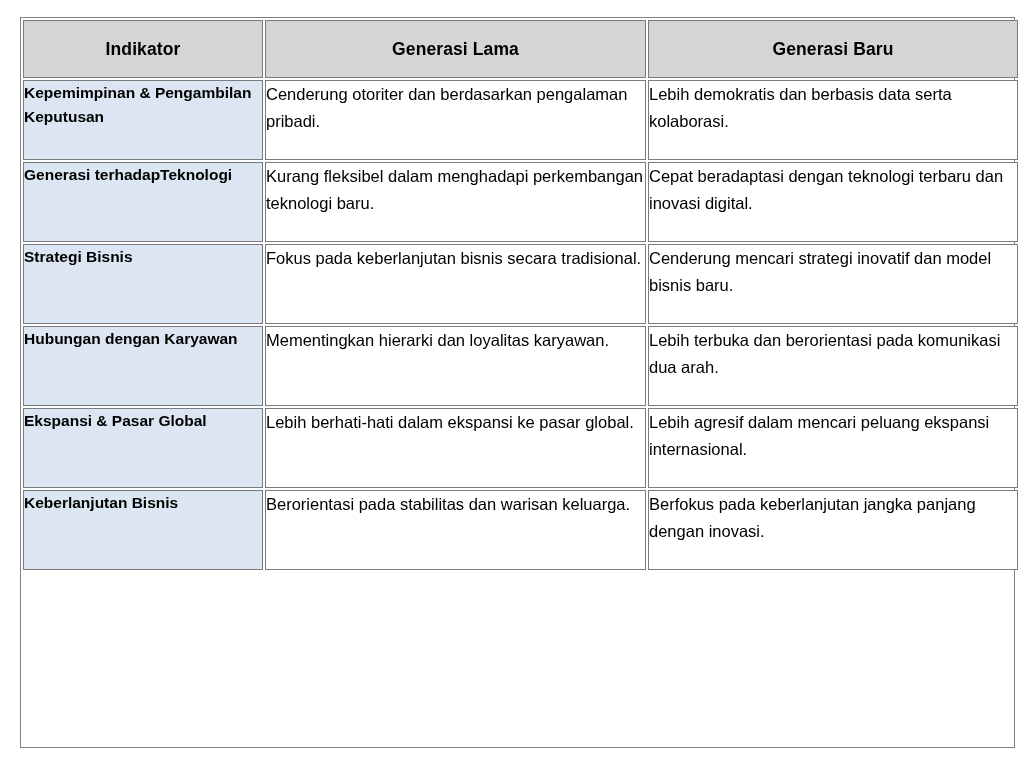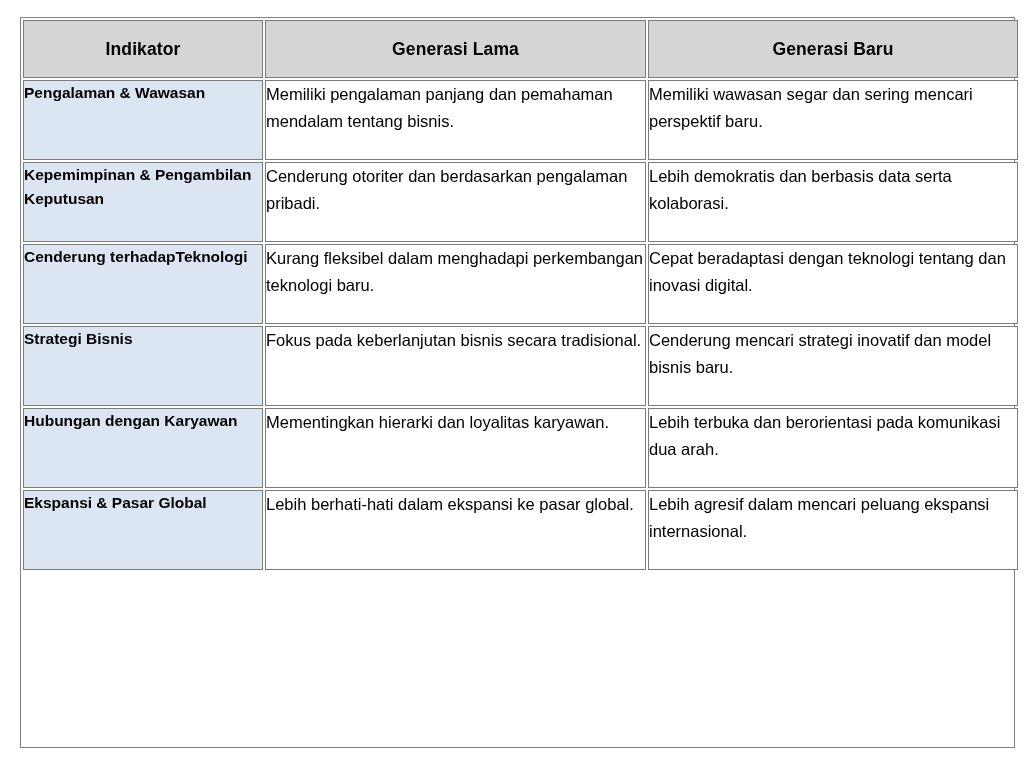--- a/index.html
+++ b/index.html
@@ -103,53 +103,42 @@
         <th>
           <span class="cell-text">Generasi Lama</span>
         </th>
         <th>
           <span class="cell-text">Generasi Baru</span>
         </th>
       </tr>
     </thead>
     <tbody>
 
-      <tr class="data-row">
-        <td class="indicator-cell">
-          <span class="cell-text">Pengalaman &amp; Wawasan</span>
-        </td>
-        <td class="desc-cell">
-          <span class="cell-text">Memiliki pengalaman panjang dan pemahaman mendalam tentang bisnis.</span>
-        </td>
-        <td class="desc-cell">
-          <span class="cell-text">Memiliki wawasan segar dan sering mencari perspektif baru.</span>
-        </td>
-      </tr>
 
       <tr class="data-row">
         <td class="indicator-cell">
           <span class="cell-text">Kepemimpinan &amp; Pengambilan Keputusan</span>
         </td>
         <td class="desc-cell">
           <span class="cell-text">Cenderung otoriter dan berdasarkan pengalaman pribadi.</span>
         </td>
         <td class="desc-cell">
           <span class="cell-text">Lebih demokratis dan berbasis data serta kolaborasi.</span>
         </td>
       </tr>
 
       <tr class="data-row">
         <td class="indicator-cell">
-          <span class="cell-text">Cenderung terhadapTeknologi</span>
+          <span class="cell-text">Generasi terhadapTeknologi</span>
         </td>
         <td class="desc-cell">
           <span class="cell-text">Kurang fleksibel dalam menghadapi perkembangan teknologi baru.</span>
         </td>
         <td class="desc-cell">
-          <span class="cell-text">Cepat beradaptasi dengan teknologi tentang dan inovasi digital.</span>
+          <span class="cell-text">Cepat beradaptasi dengan teknologi terbaru dan inovasi digital.</span>
         </td>
       </tr>
 
 
       <tr class="data-row">
         <td class="indicator-cell">
           <span class="cell-text">Strategi Bisnis</span>
         </td>
         <td class="desc-cell">
           <span class="cell-text">Fokus pada keberlanjutan bisnis secara tradisional.</span>
@@ -176,16 +165,27 @@
           <span class="cell-text">Ekspansi &amp; Pasar Global</span>
         </td>
         <td class="desc-cell">
           <span class="cell-text">Lebih berhati-hati dalam ekspansi ke pasar global.</span>
         </td>
         <td class="desc-cell">
           <span class="cell-text">Lebih agresif dalam mencari peluang ekspansi internasional.</span>
         </td>
       </tr>
 
+      <tr class="data-row">
+        <td class="indicator-cell">
+          <span class="cell-text">Keberlanjutan Bisnis</span>
+        </td>
+        <td class="desc-cell">
+          <span class="cell-text">Berorientasi pada stabilitas dan warisan keluarga.</span>
+        </td>
+        <td class="desc-cell">
+          <span class="cell-text">Berfokus pada keberlanjutan jangka panjang dengan inovasi.</span>
+        </td>
+      </tr>
 
     </tbody>
   </table>
 </div>
 
 </body></html>

